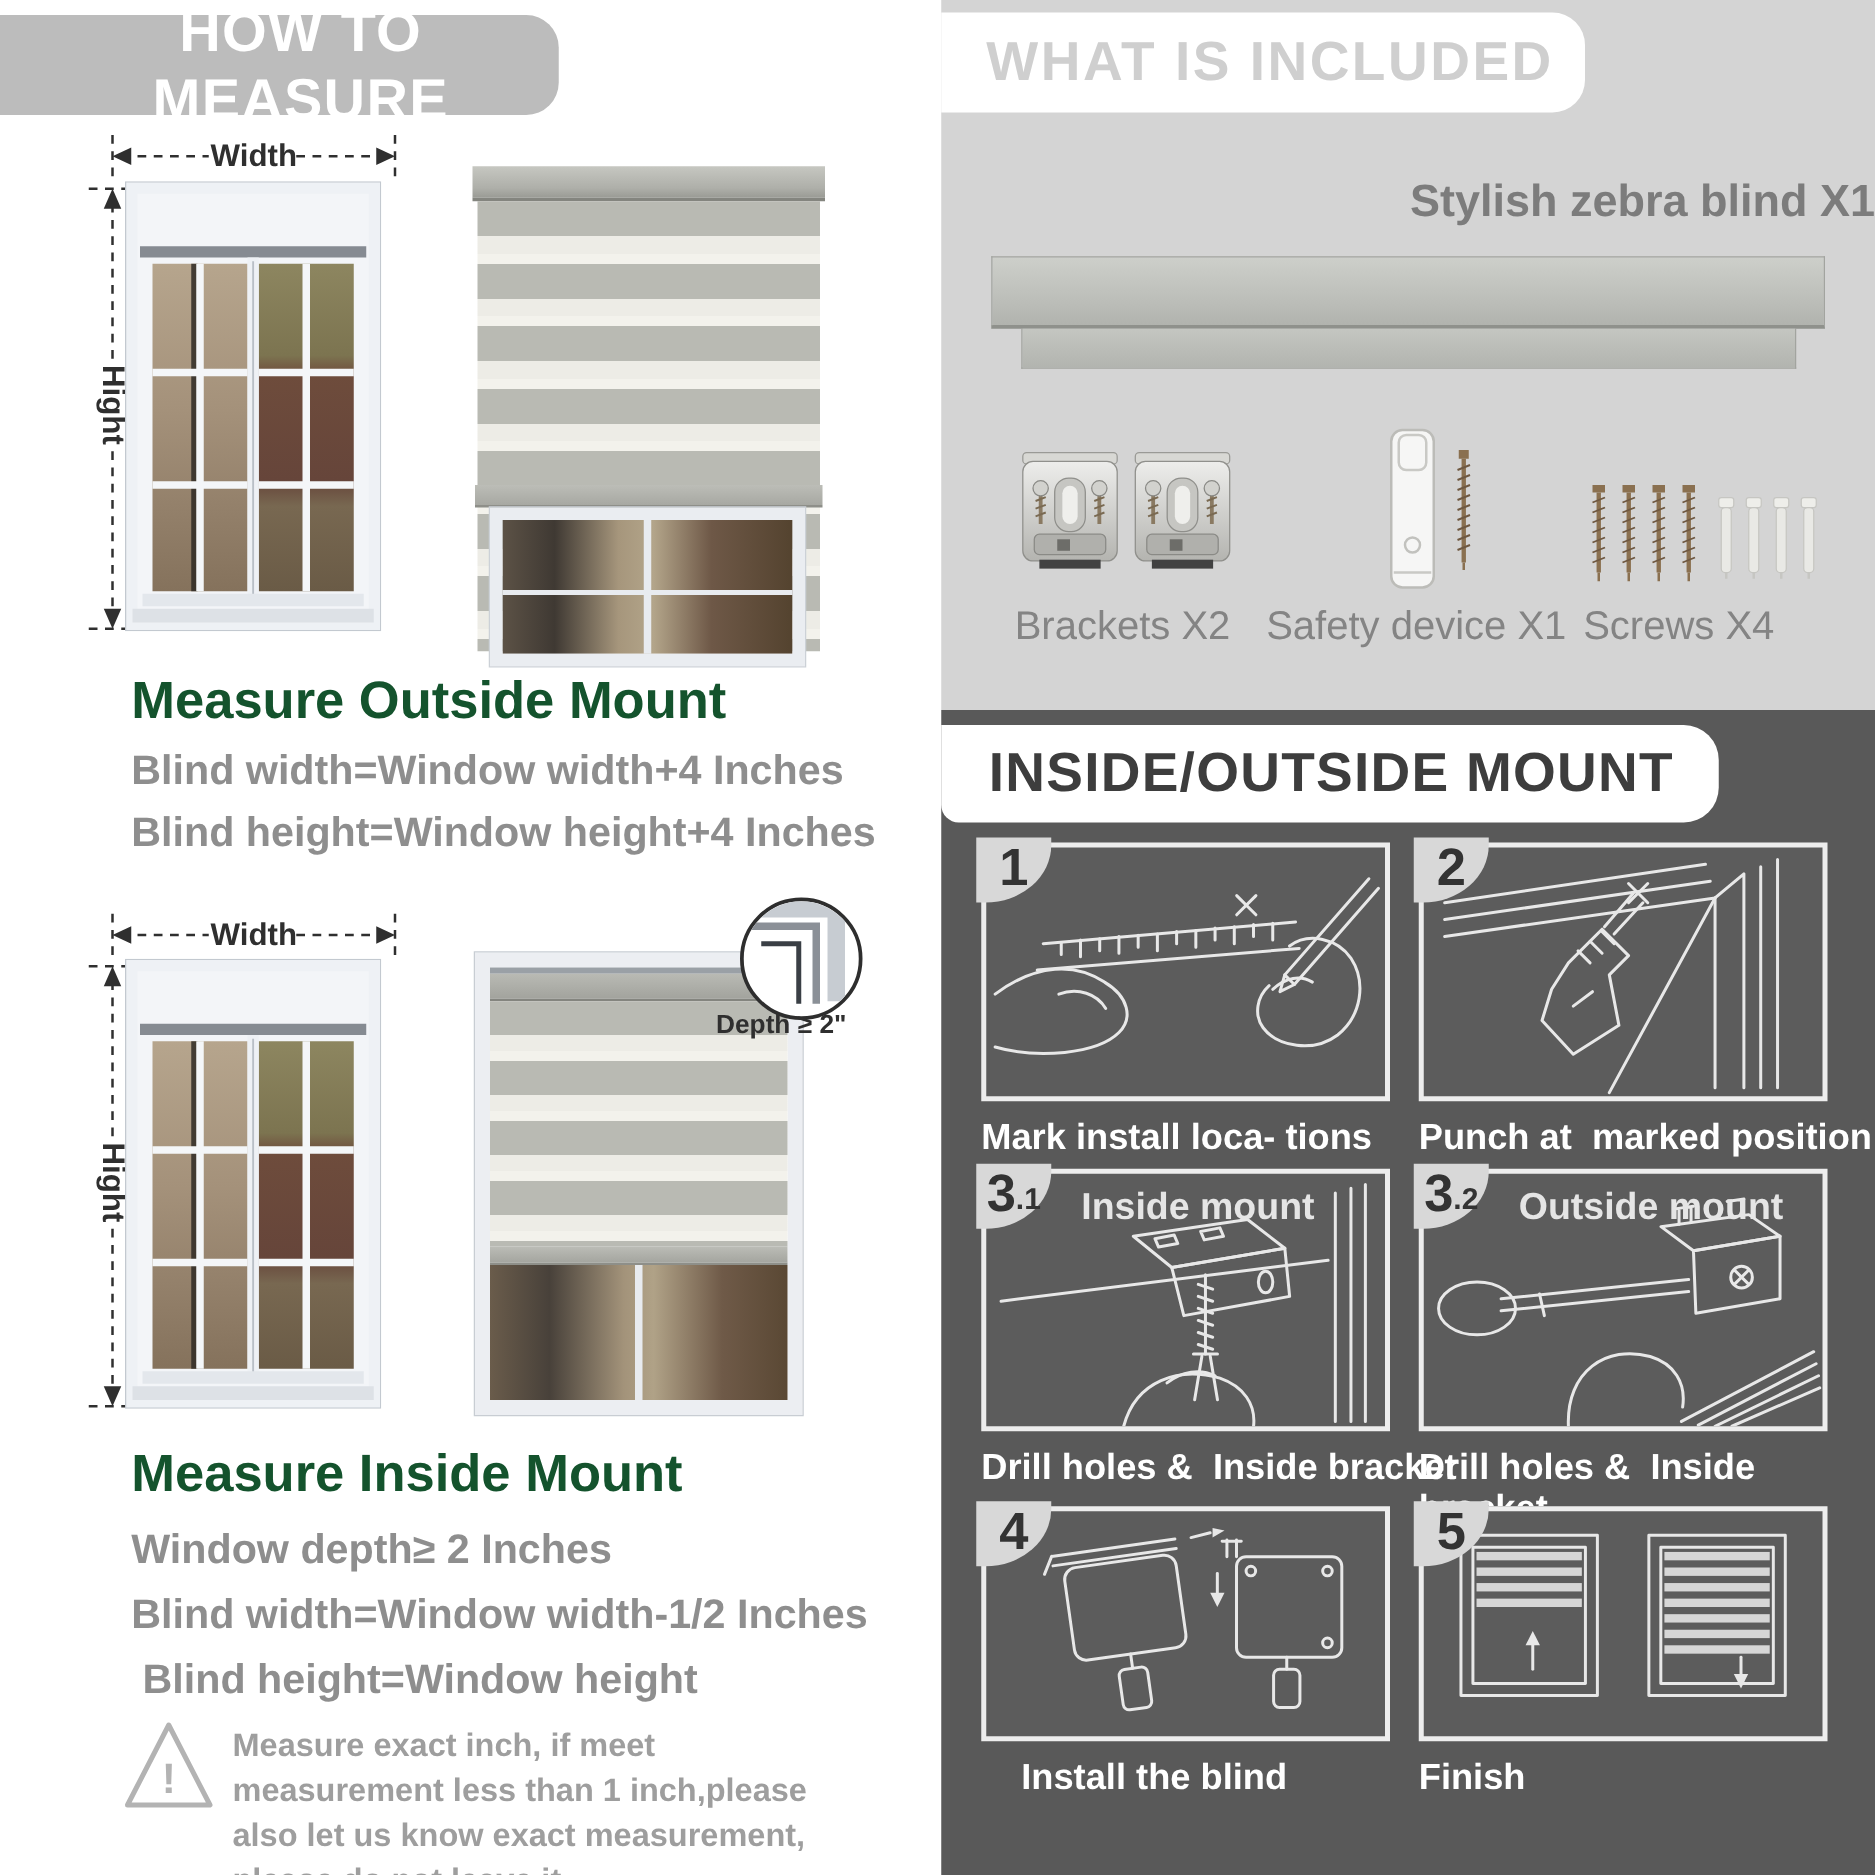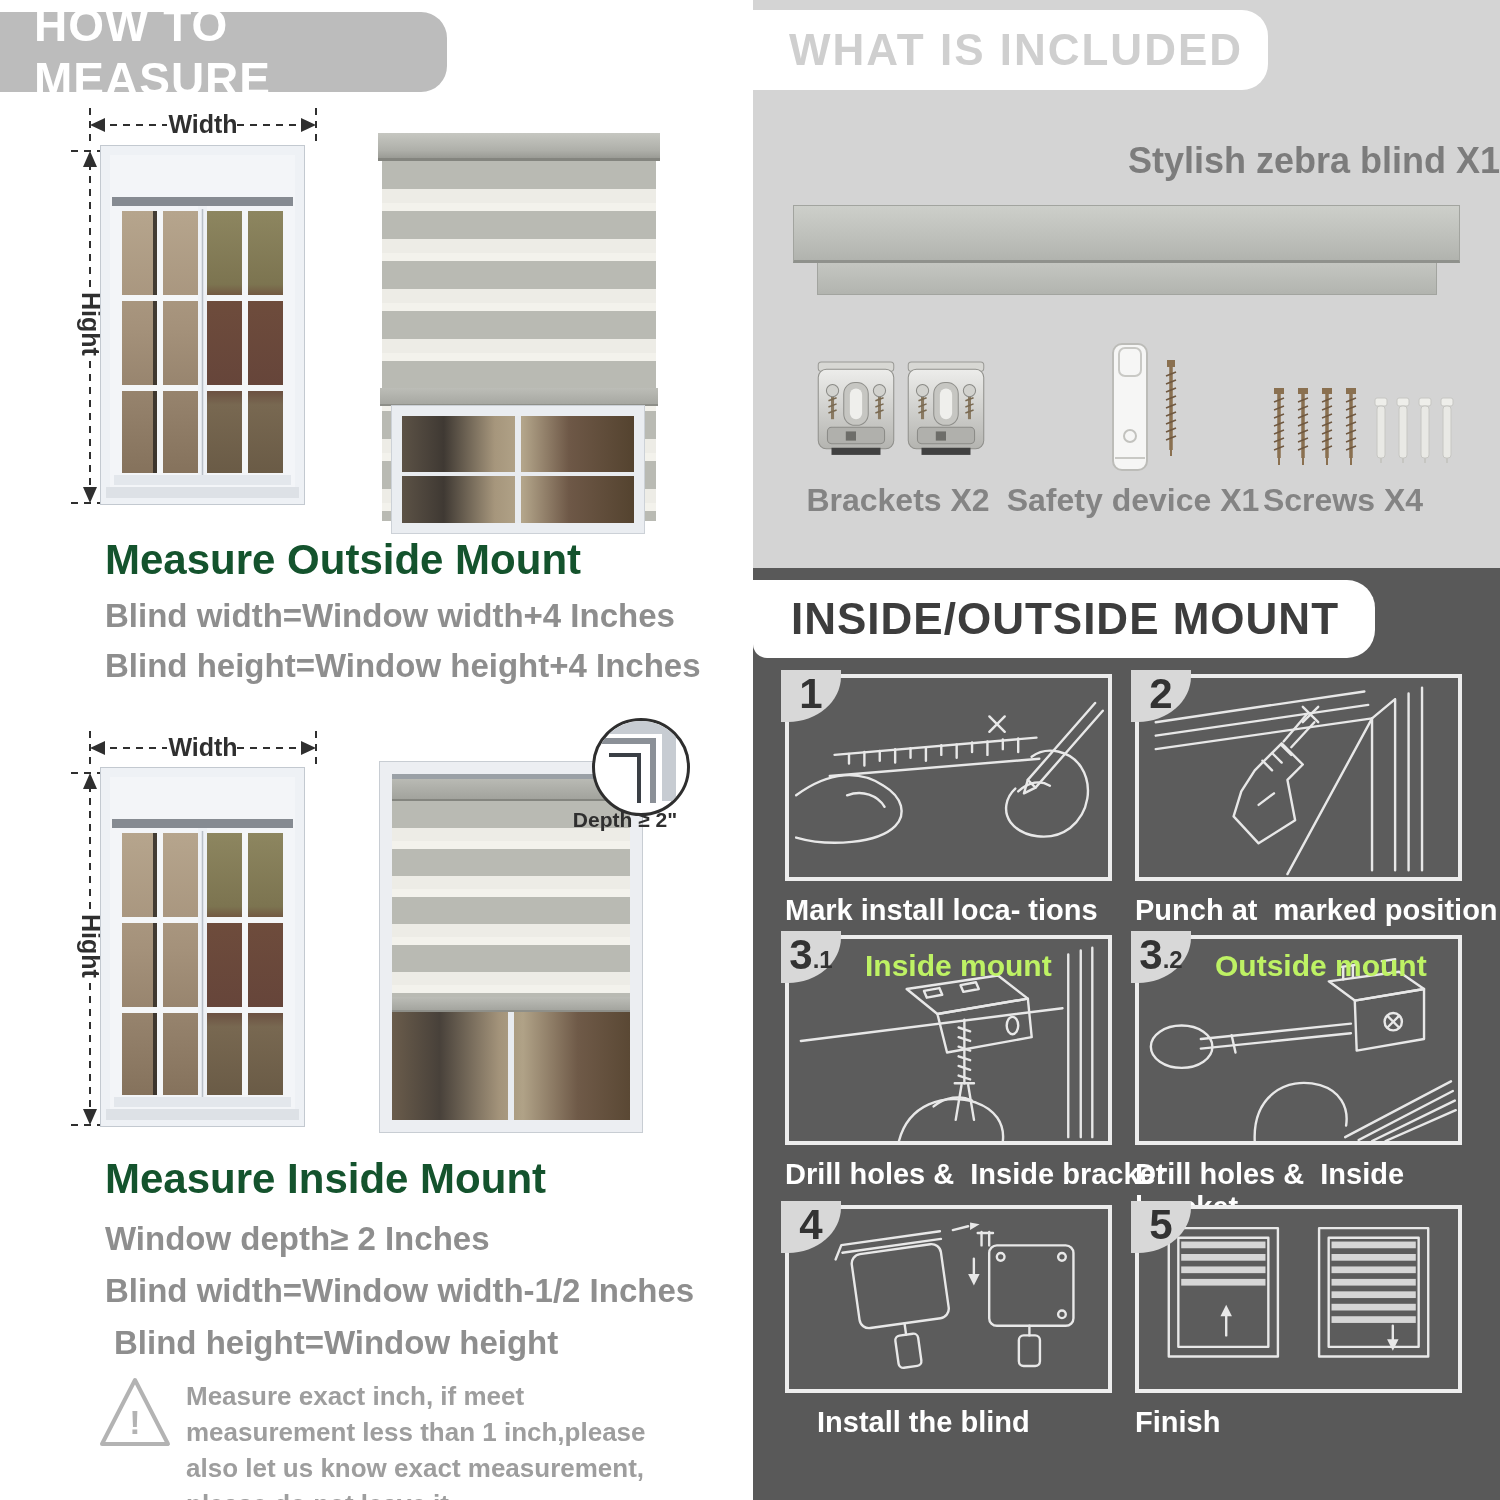--- a/index.html
+++ b/index.html
@@ -2,21 +2,21 @@
 <html><head>
 <meta charset="utf-8">
 <style>
   html,body{margin:0;padding:0;background:#ffffff;}
   .page{position:relative;width:1500px;height:1500px;overflow:hidden;background:#ffffff;
         font-family:"Liberation Sans","DejaVu Sans",sans-serif;}
   .abs{position:absolute;}
 
   
   .hdr-left{left:0;top:12px;width:447px;height:80px;background:#bcbcbc;
-            border-radius:0 26px 26px 0;display:flex;align-items:center;}
+            border-radius:0 26px 26px 0;display:flex;align-items:center;text-align:center;}
   .hdr-left span{color:#ffffff;font-size:46px;font-weight:bold;letter-spacing:1px;padding-left:34px;}
 
   .h1-dark{color:#14532d;font-size:42px;font-weight:bold;}
   .sub-gray{color:#8e8e8e;font-size:33px;font-weight:bold;line-height:52px;}
   .warn-text{color:#9e9e9e;font-size:26px;font-weight:bold;line-height:36px;}
 
   
   .winphoto{width:205px;height:360px;}
   
   .blind-out{left:378px;top:133px;width:282px;height:380px;}
@@ -53,34 +53,34 @@
   .hdr-included span{color:#cfcfcf;font-size:44px;font-weight:bold;letter-spacing:2px;padding-left:36px;}
   .blind-name{position:absolute;left:0;top:140px;width:100%;text-align:right;
               color:#7c7c7c;font-size:36px;font-weight:bold;}
   .headrail-top{position:absolute;left:40px;top:205px;width:667px;height:58px;
                 background:linear-gradient(180deg,#cdcfca,#bdbfba 60%,#b1b3ae);
                 border:1px solid #a2a49f;box-sizing:border-box;border-bottom:3px solid #8f918c;}
   .headrail-bottom{position:absolute;left:64px;top:263px;width:620px;height:32px;
                 background:linear-gradient(180deg,#c4c6c1,#b2b4af);
                 border:1px solid #a2a49f;border-top:none;box-sizing:border-box;}
   .comp-label{position:absolute;top:482px;transform:translateX(-50%);
-              color:#848484;font-size:32px;font-weight:bold;white-space:nowrap;}
+              color:#848484;font-size:32px;font-weight:normal;white-space:nowrap;}
 
   
   .right-bottom{left:753px;top:568px;width:747px;height:932px;background:#595959;}
   .hdr-mount{position:absolute;left:0;top:12px;width:622px;height:78px;background:#ffffff;
              border-radius:0 28px 28px 14px;display:flex;align-items:center;}
   .hdr-mount span{color:#3d3d3d;font-size:44px;font-weight:bold;letter-spacing:1px;padding-left:38px;}
 
   .step-panel{position:absolute;border:4px solid #ededed;background:#5c5c5c;box-sizing:border-box;}
   .badge{position:absolute;left:-4px;top:-4px;width:60px;height:52px;background:#d8d8d8;
          border-radius:0 0 88% 0;display:flex;align-items:flex-start;justify-content:center;}
   .badge .n{color:#333333;font-size:42px;font-weight:bold;line-height:48px;}
   .badge .s{color:#333333;font-size:24px;font-weight:bold;line-height:58px;}
-  .panel-label{position:absolute;left:76px;top:10px;color:#bef264;font-size:30px;font-weight:bold;}
+  .panel-label{position:absolute;left:76px;top:10px;color:#e5e5e5;font-size:30px;font-weight:bold;}
   .caption{position:absolute;color:#ffffff;font-size:29px;font-weight:bold;white-space:pre-wrap;}
   .lineart{position:absolute;left:0;top:0;width:100%;height:100%;}
   .lineart path,.lineart line,.lineart circle,.lineart rect,.lineart ellipse{
       fill:none;stroke:#e8e8e8;stroke-width:2.5;stroke-linecap:round;stroke-linejoin:round;}
   .lineart .fillbar{fill:#d6d6d6;stroke:none;}
   .lineart .ah{fill:#e8e8e8;stroke:none;}
 
   .meas text{font-family:"Liberation Sans","DejaVu Sans",sans-serif;font-weight:bold;fill:#2f2f2f;}
   .meas .dash{stroke:#2f2f2f;stroke-width:2;stroke-dasharray:7 6;fill:none;}
   .meas .head{fill:#2f2f2f;stroke:none;}

